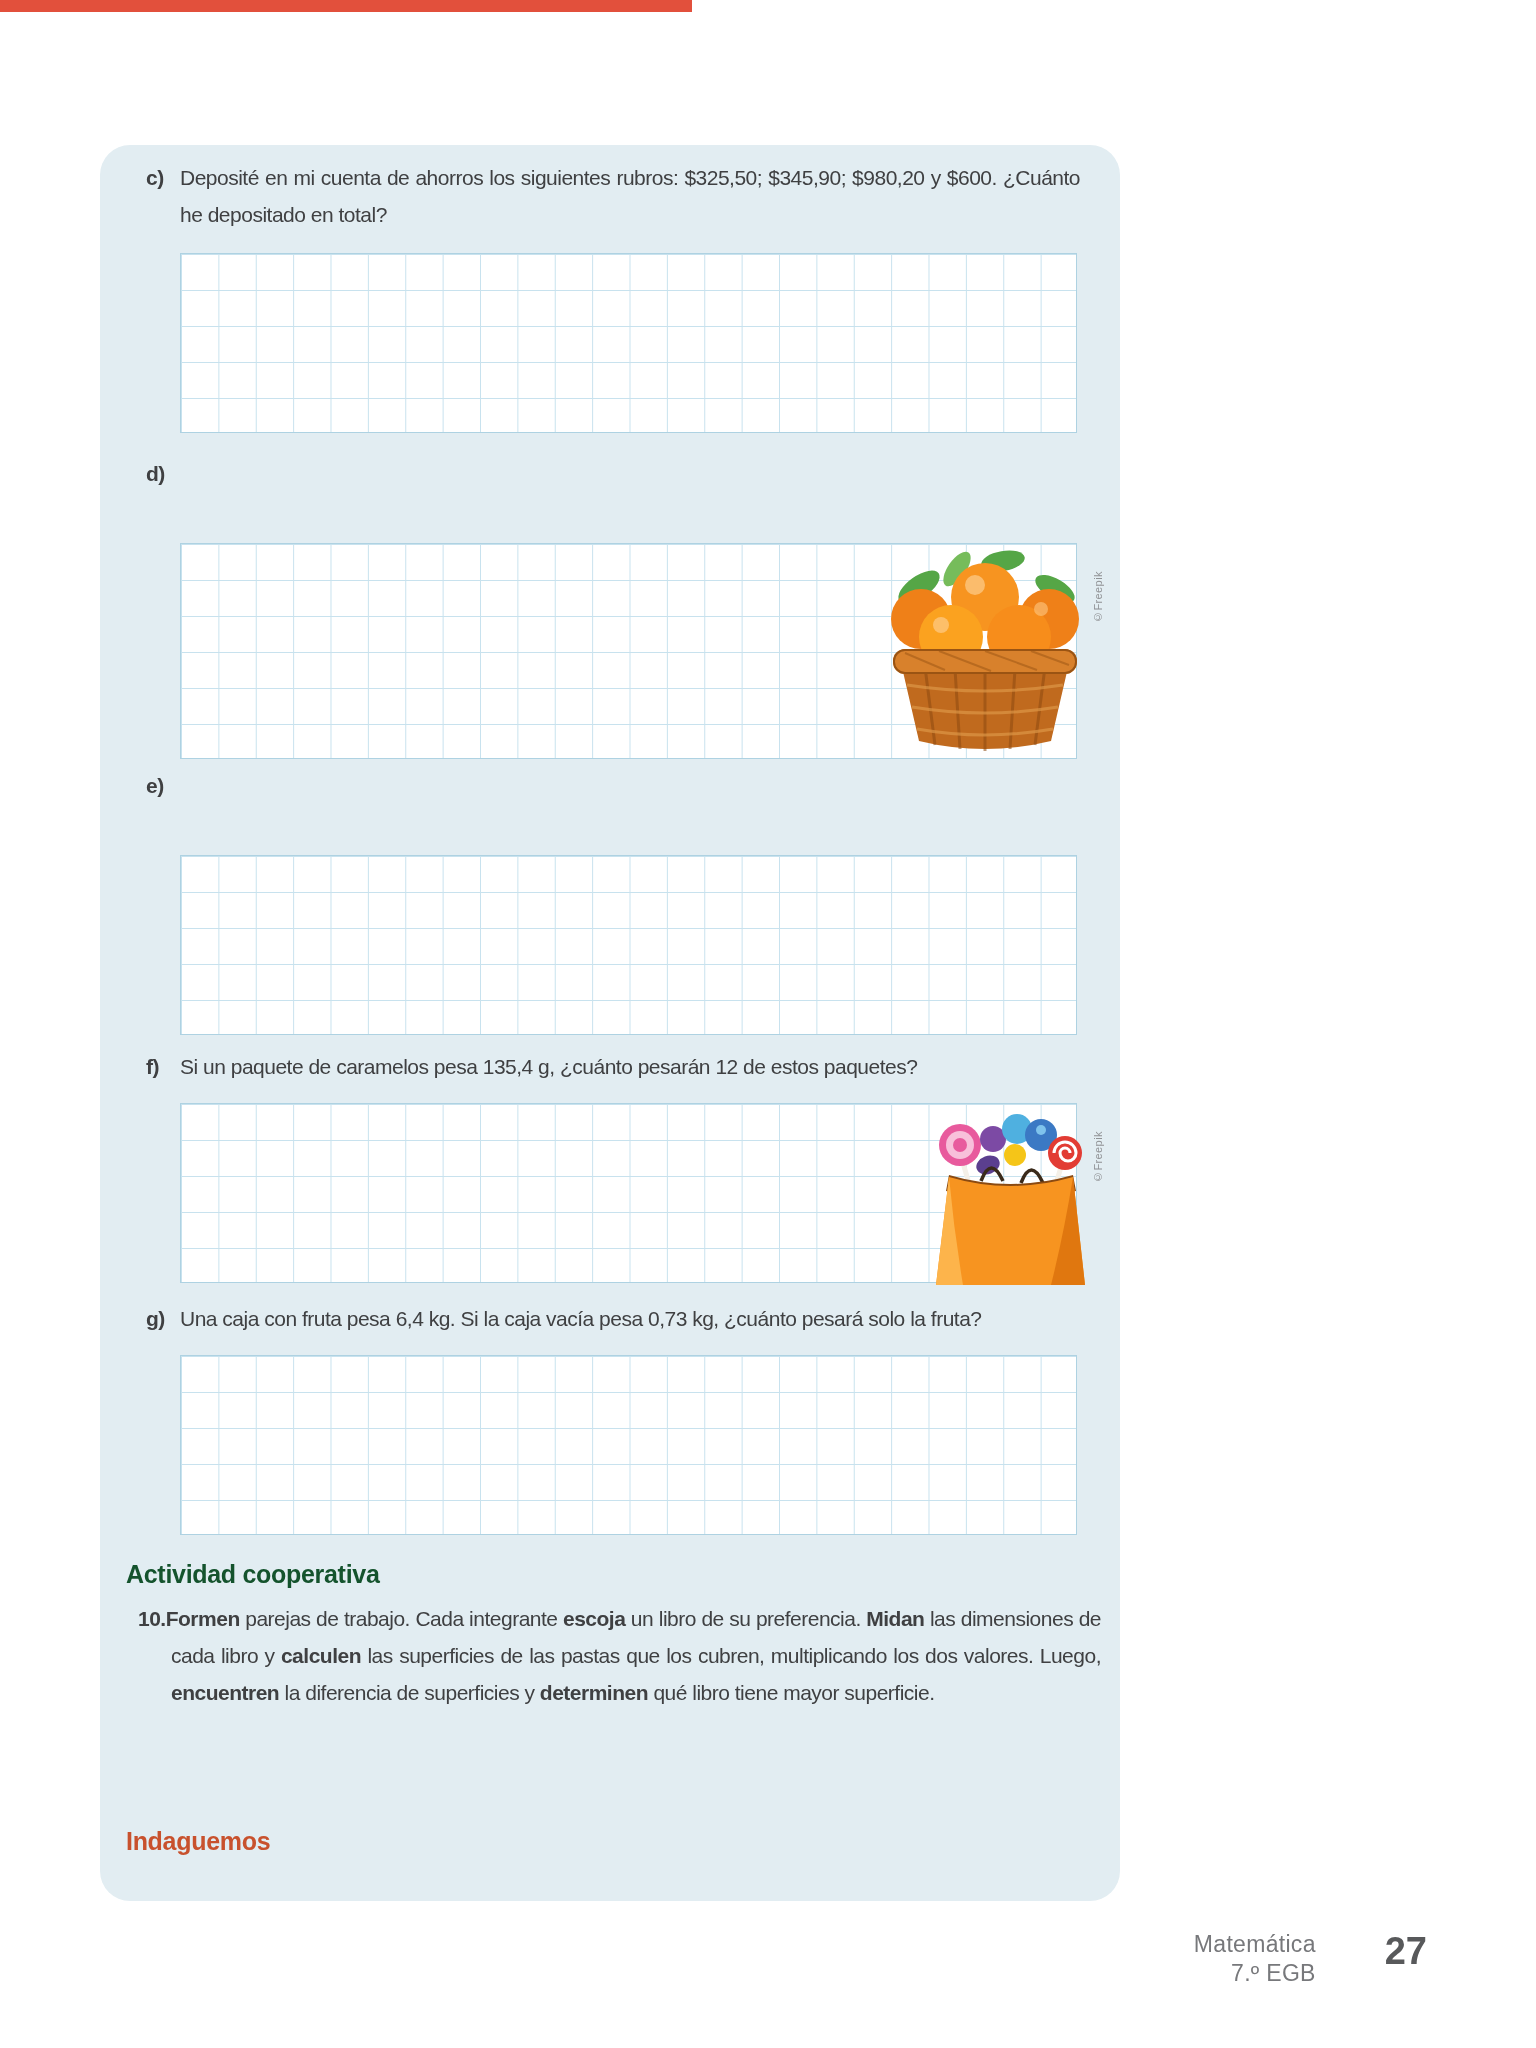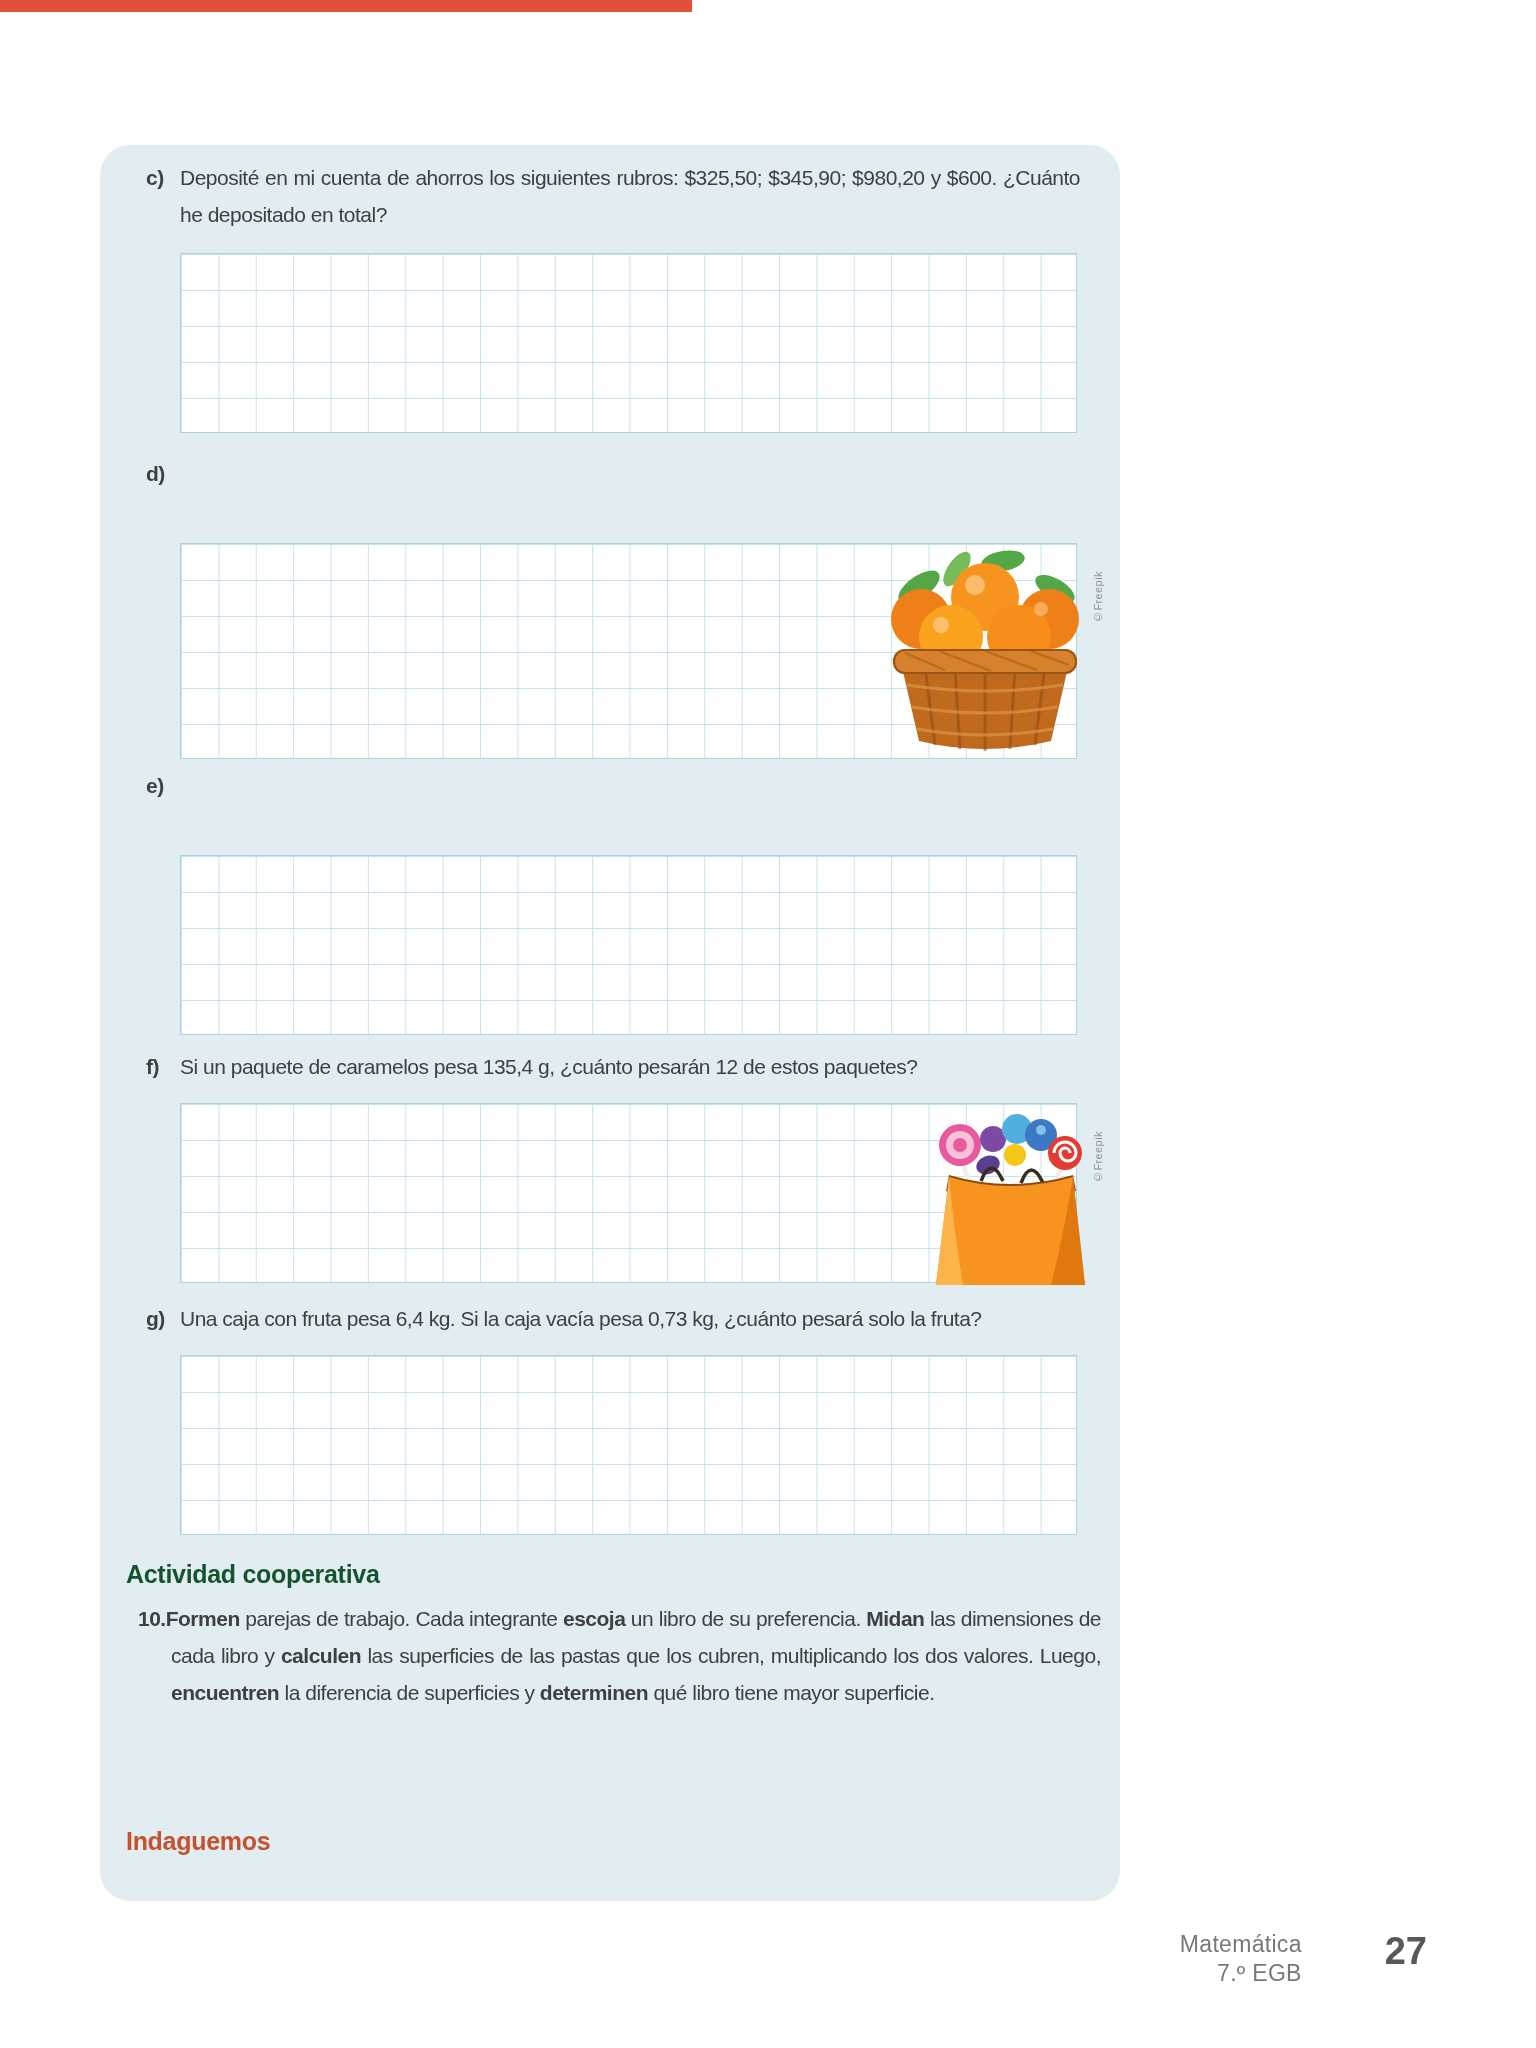--- a/index.html
+++ b/index.html
@@ -48,21 +48,21 @@
   .h-orange{color:#c8512d;}
   .num-item{
     position:absolute;left:15px;width:963px;box-sizing:border-box;
     padding-left:33px;text-indent:-33px;
     font-size:21px;letter-spacing:-0.5px;line-height:37px;text-align:justify;margin-left:23px;
   }
   .num-item b{letter-spacing:-0.5px;}
   .num{font-weight:bold;}
   .footer{
     position:absolute;top:1930px;right:109px;
-    display:flex;align-items:flex-start;gap:38px;
+    display:flex;align-items:flex-start;gap:24px;
   }
   .footer .brand{
     text-align:right;color:#77787b;font-size:23px;line-height:29px;letter-spacing:0.3px;
   }
   .footer .pagenum{
     color:#58595b;font-size:38px;font-weight:bold;line-height:42px;margin-left:45px;
   }
 </style>
 </head>
 <body>

